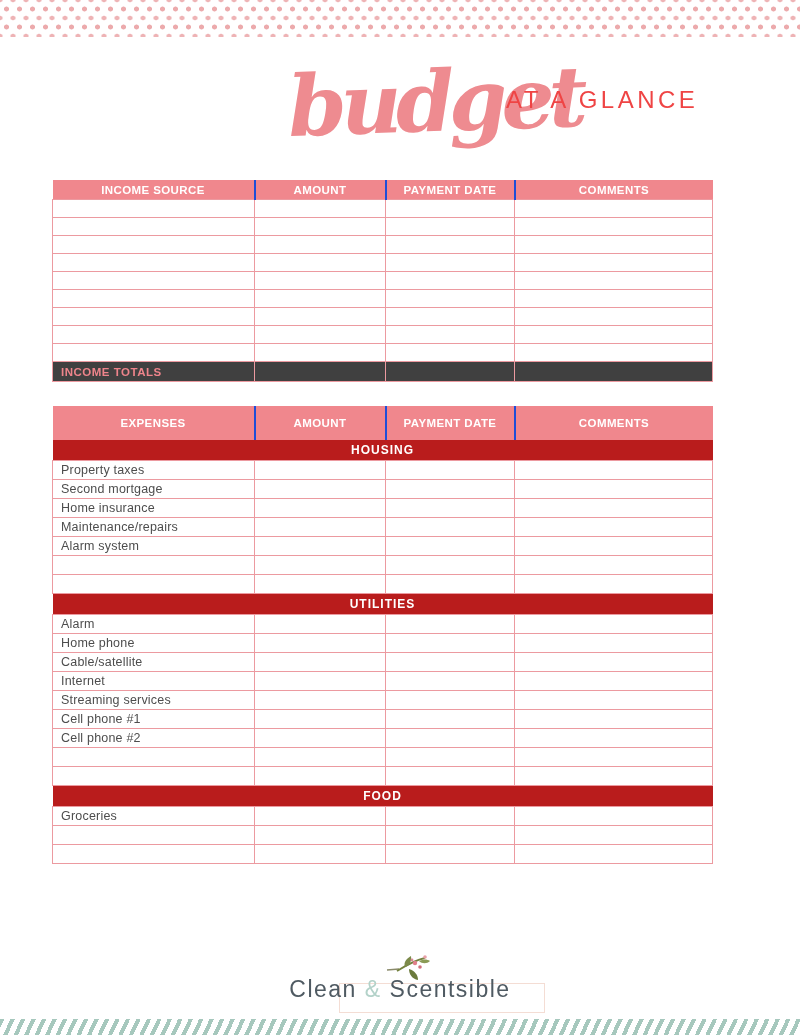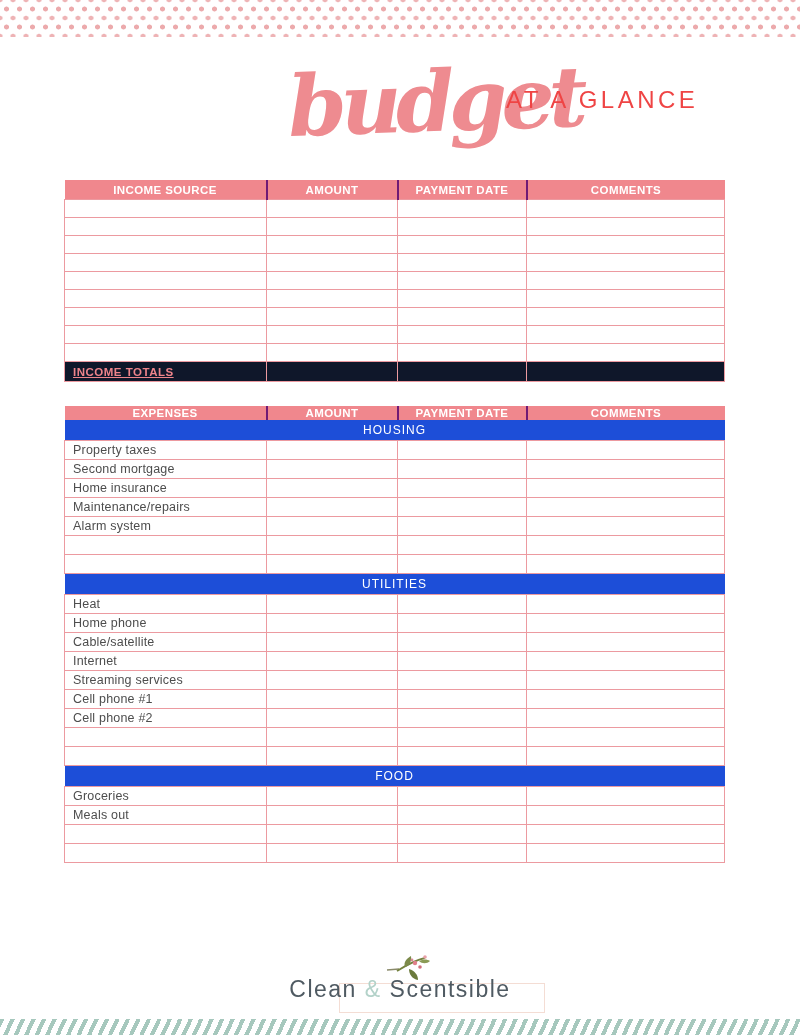--- a/index.html
+++ b/index.html
@@ -26,43 +26,43 @@
     font-size:84px; line-height:1.1; letter-spacing:-6px; color:#ee8b90;
     transform:rotate(-2deg);
   }
   .caps-title {
     position:absolute; left:506px; top:48px;
     font-size:24px; font-weight:normal; letter-spacing:3.5px; color:#ef4444;
     white-space:nowrap;
   }
 
   
-  table.sheet { position:absolute; left:64px; width:660px; border-collapse:collapse; table-layout:fixed; }
+  table.sheet { position:absolute; left:52px; width:660px; border-collapse:collapse; table-layout:fixed; }
   table.sheet th {
     background:#f0878d; color:#ffffff; font-size:11.5px; font-weight:bold;
     letter-spacing:.4px; text-align:center; padding:0; height:19px;
-    border-left:2px solid #701a75;
+    border-left:2px solid #1d4ed8;
   }
   table.sheet th:first-child { border-left:none; }
   table.sheet td {
     border:1.5px solid #ec9aa0; background:#ffffff; padding:0 0 0 8px;
     font-size:12.5px; color:#4d4d4d; letter-spacing:.2px; overflow:hidden; white-space:nowrap;
   }
   #income-table { top:180px; }
   #income-table td { height:17px; }
-  #income-table tr.totals td { background:#0f172a;text-decoration:underline; }
+  #income-table tr.totals td { background:#404040; }
   #income-table tr.totals td.label {
     color:#ee848b; font-weight:bold; font-size:11.5px; letter-spacing:.5px; height:19px;
   }
   #expense-table { top:406px; }
-  #expense-table th { height:14px; }
+  #expense-table th { height:34px; }
   #expense-table td { height:18px; }
   #expense-table td.band {
-    background:#1d4ed8; border:none; color:#ffffff; text-align:center;
-    font-weight:normal; font-size:12px; letter-spacing:1px; padding:0; height:20px;
+    background:#b91c1c; border:none; color:#ffffff; text-align:center;
+    font-weight:bold; font-size:12px; letter-spacing:1px; padding:0; height:20px;
   }
 
   
   .logo-block { position:absolute; top:952px; left:0; width:800px; height:62px; }
   .logo-frame {
     position:absolute; left:339px; top:31px; width:204px; height:28px;
     border:1px solid #f4ddd4;
   }
   .sprig { position:absolute; left:385px; top:2px; }
   .brand {
@@ -226,21 +226,21 @@
         <tr>
           <td></td>
           <td></td>
           <td></td>
           <td></td>
         </tr>
         <tr>
           <td class="band" colspan="4">UTILITIES</td>
         </tr>
         <tr>
-          <td>Heat</td>
+          <td>Alarm</td>
           <td></td>
           <td></td>
           <td></td>
         </tr>
         <tr>
           <td>Home phone</td>
           <td></td>
           <td></td>
           <td></td>
         </tr>
@@ -284,26 +284,20 @@
           <td></td>
           <td></td>
           <td></td>
           <td></td>
         </tr>
         <tr>
           <td class="band" colspan="4">FOOD</td>
         </tr>
         <tr>
           <td>Groceries</td>
-          <td></td>
-          <td></td>
-          <td></td>
-        </tr>
-        <tr>
-          <td>Meals out</td>
           <td></td>
           <td></td>
           <td></td>
         </tr>
         <tr>
           <td></td>
           <td></td>
           <td></td>
           <td></td>
         </tr>

